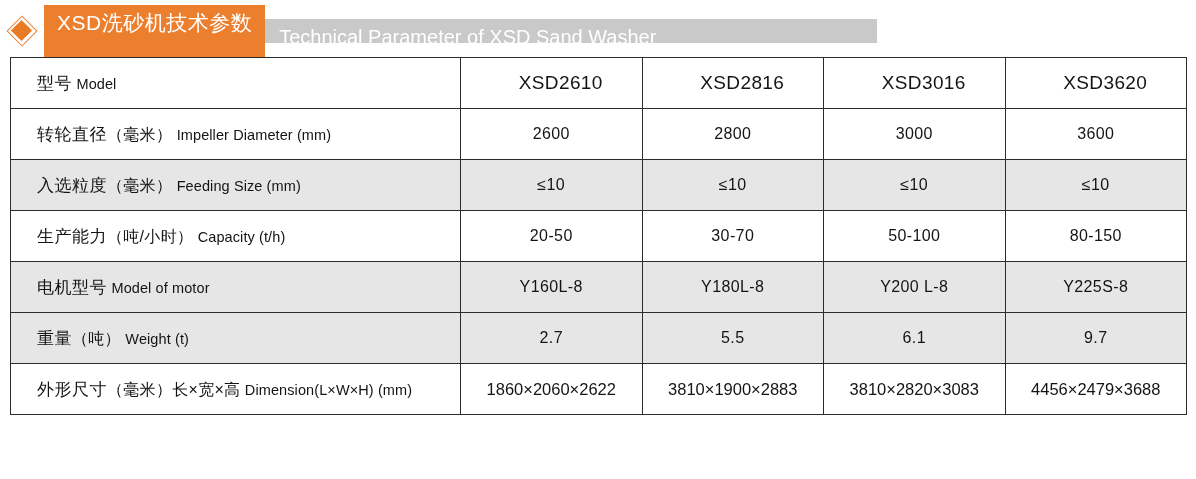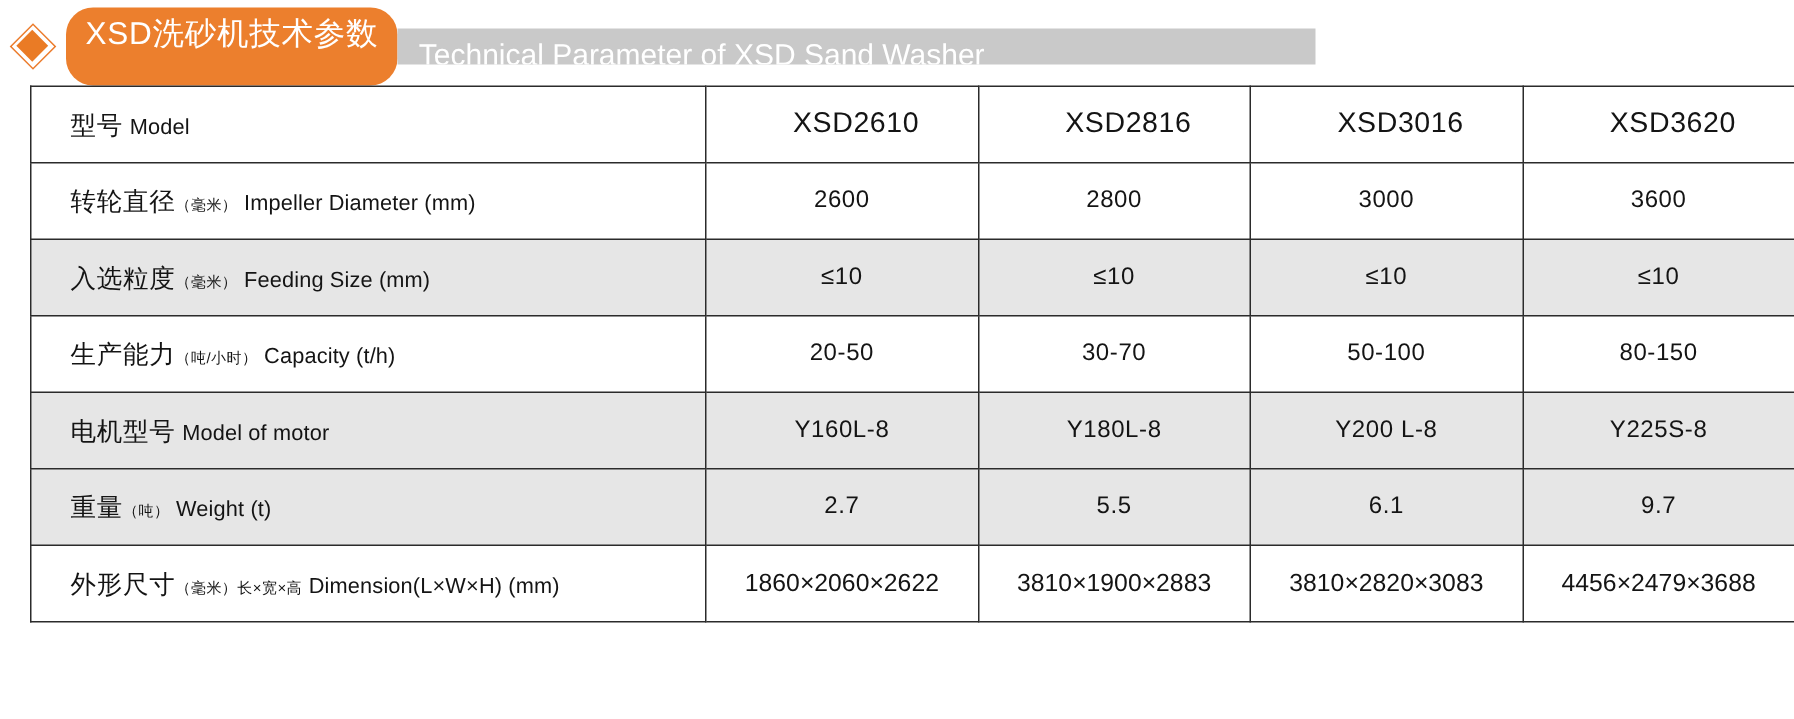--- a/index.html
+++ b/index.html
@@ -66,41 +66,40 @@
     flex: 0 0 auto;
     background: #ec7f2d;
     color: #ffffff;
     font-size: 21px;
     line-height: 36px;
     height: 52px;
     padding: 0 13px 0 13px;
     letter-spacing: 0.5px;
     white-space: nowrap;
     box-sizing: border-box;
-    border-radius: 18px;
   }
 
   .title-en {
     flex: 0 0 auto;
     background: #c9c9c9;
     color: #ffffff;
     font-size: 20px;
     line-height: 36px;
     height: 24px;
     width: 612px;
     padding-left: 14px;
     white-space: nowrap;
     box-sizing: border-box;
     overflow: hidden;
   }
 
   
   .table-wrap {
     position: absolute;
-    left: 20px;
+    left: 10px;
     top: 57px;
     width: 1176px;
   }
 
   table.spec {
     border-collapse: collapse;
     width: 1176px;
     table-layout: fixed;
   }
 
@@ -119,21 +118,21 @@
   td.label {
     text-align: left;
     padding-left: 26px;
     white-space: nowrap;
   }
   td.label .cn {
     font-size: 17px;
     letter-spacing: 0.5px;
   }
   td.label .paren {
-    font-size: 10px;
+    font-size: 16px;
     letter-spacing: 0.3px;
     text-align: center;
   }
   td.label .en {
     font-size: 14.5px;
     letter-spacing: 0.1px;
   }
 
   td.value {
     text-align: center;

